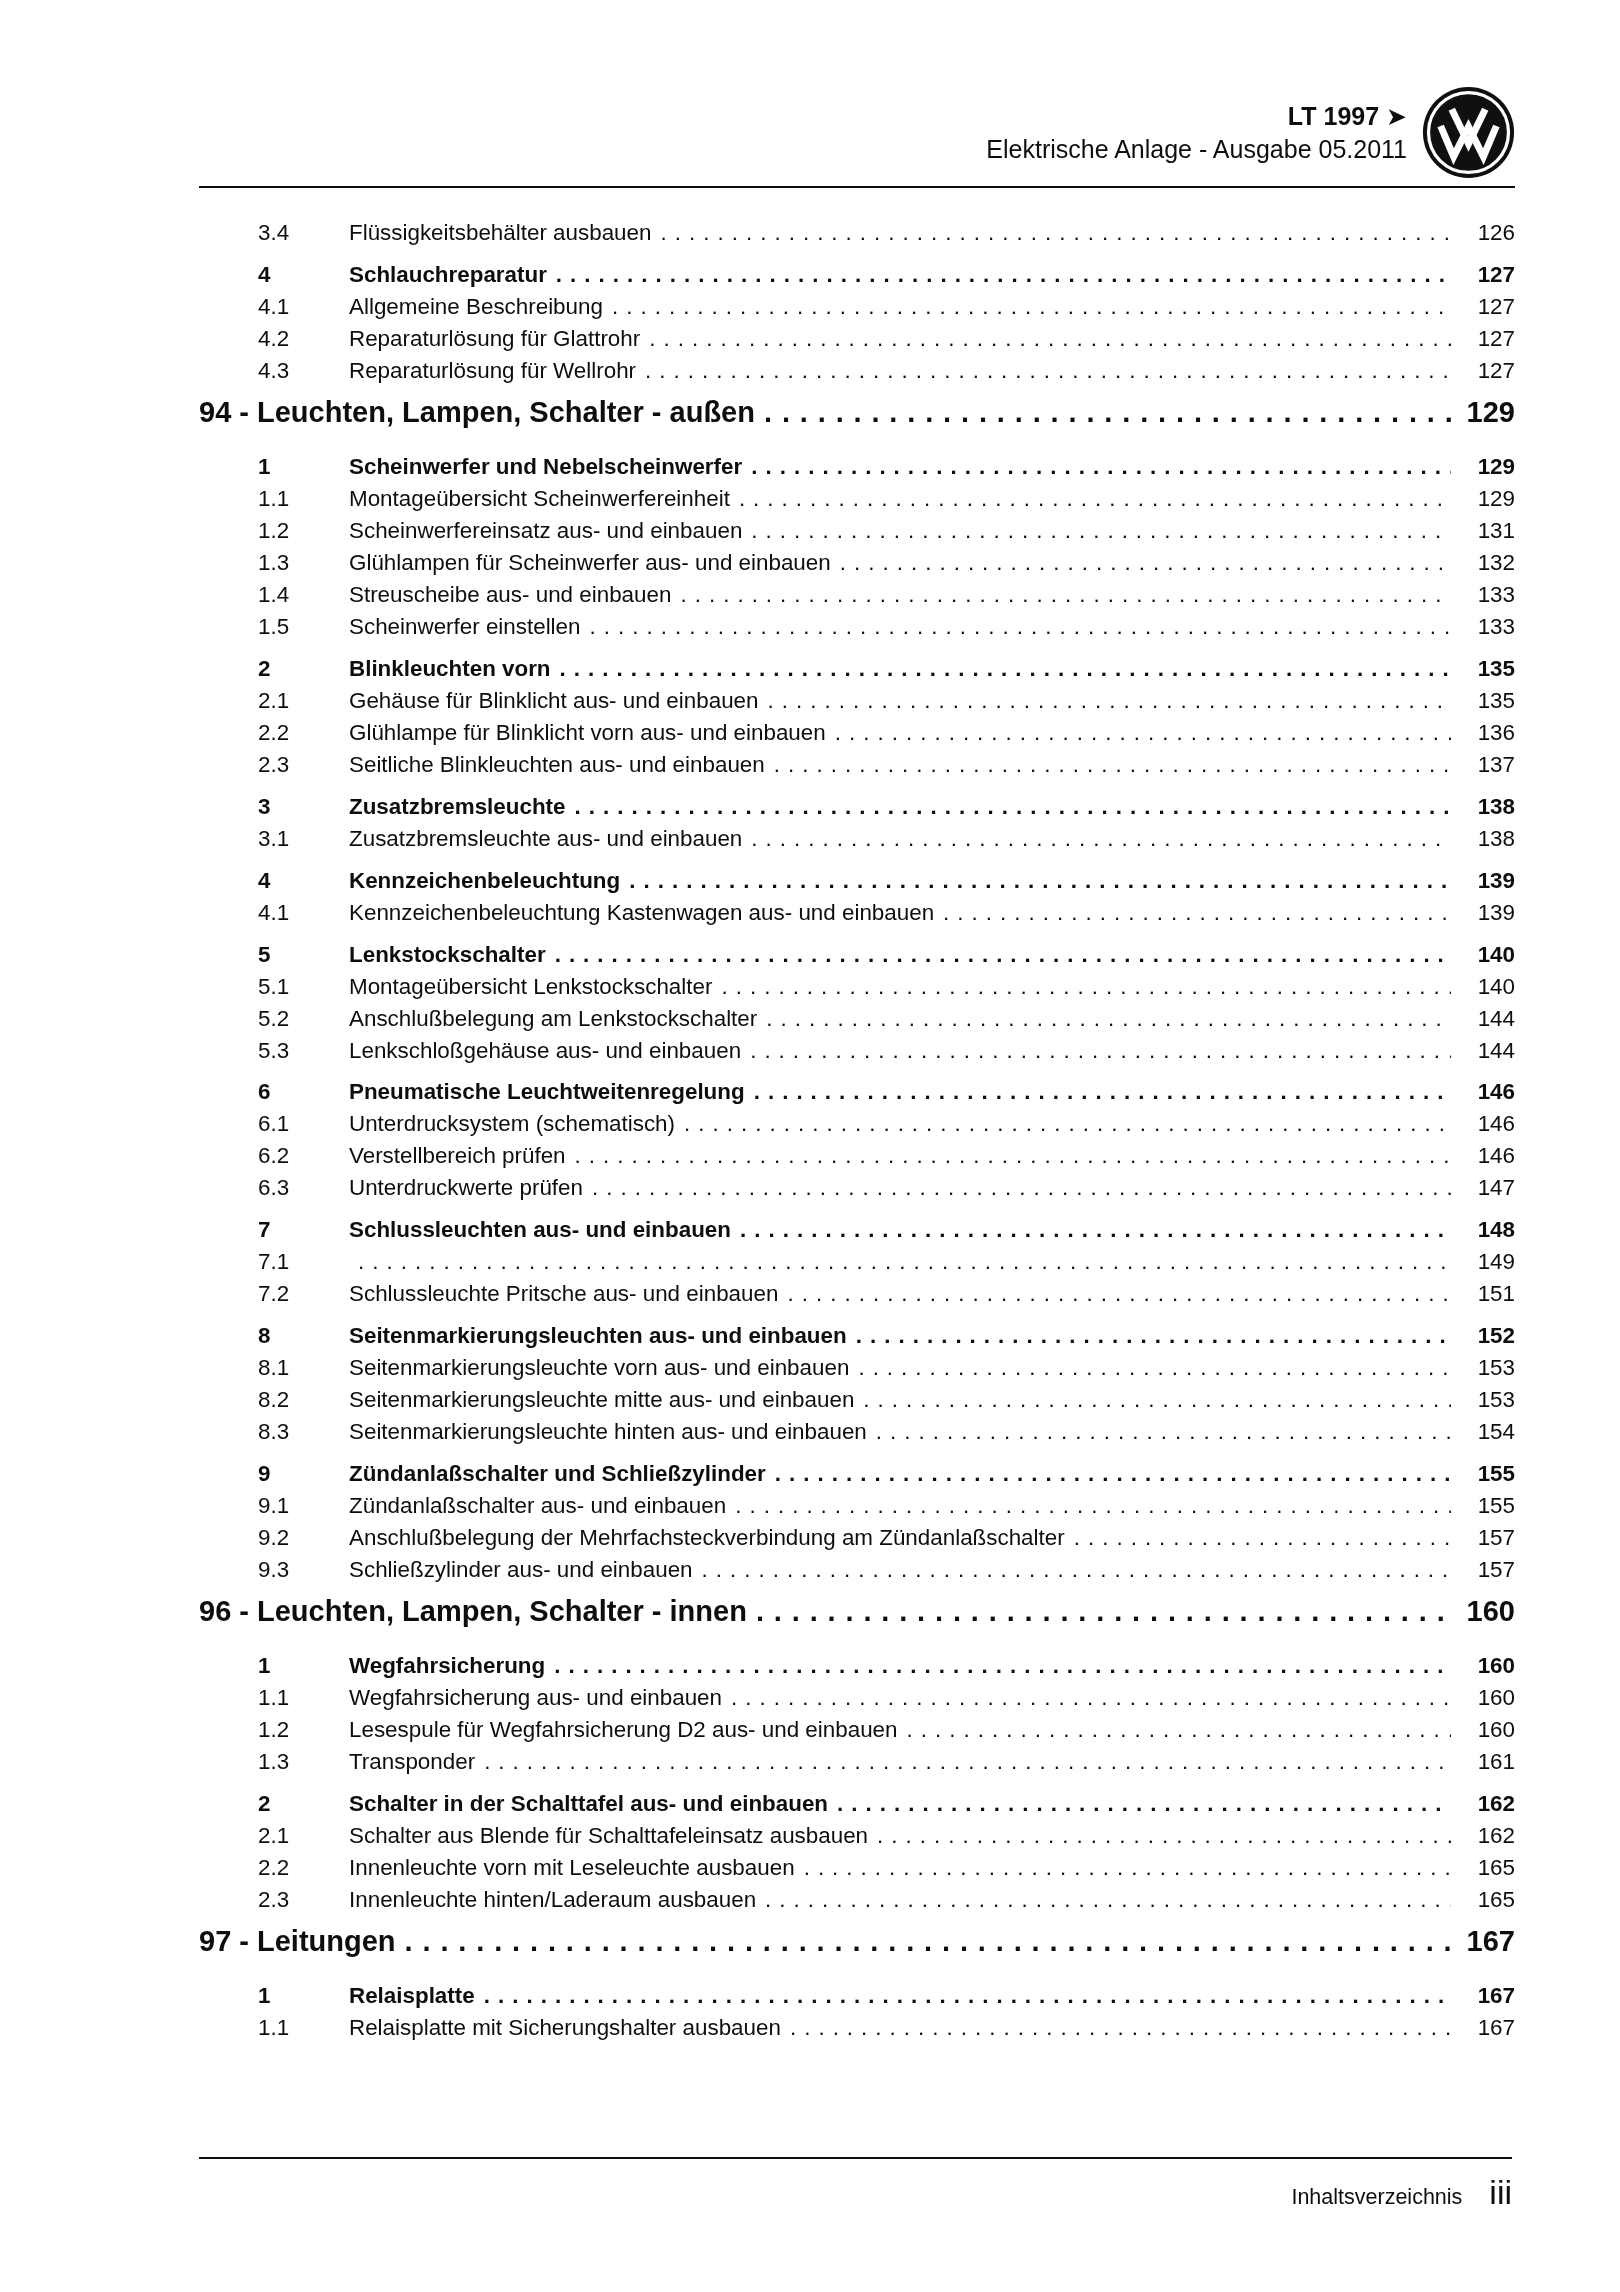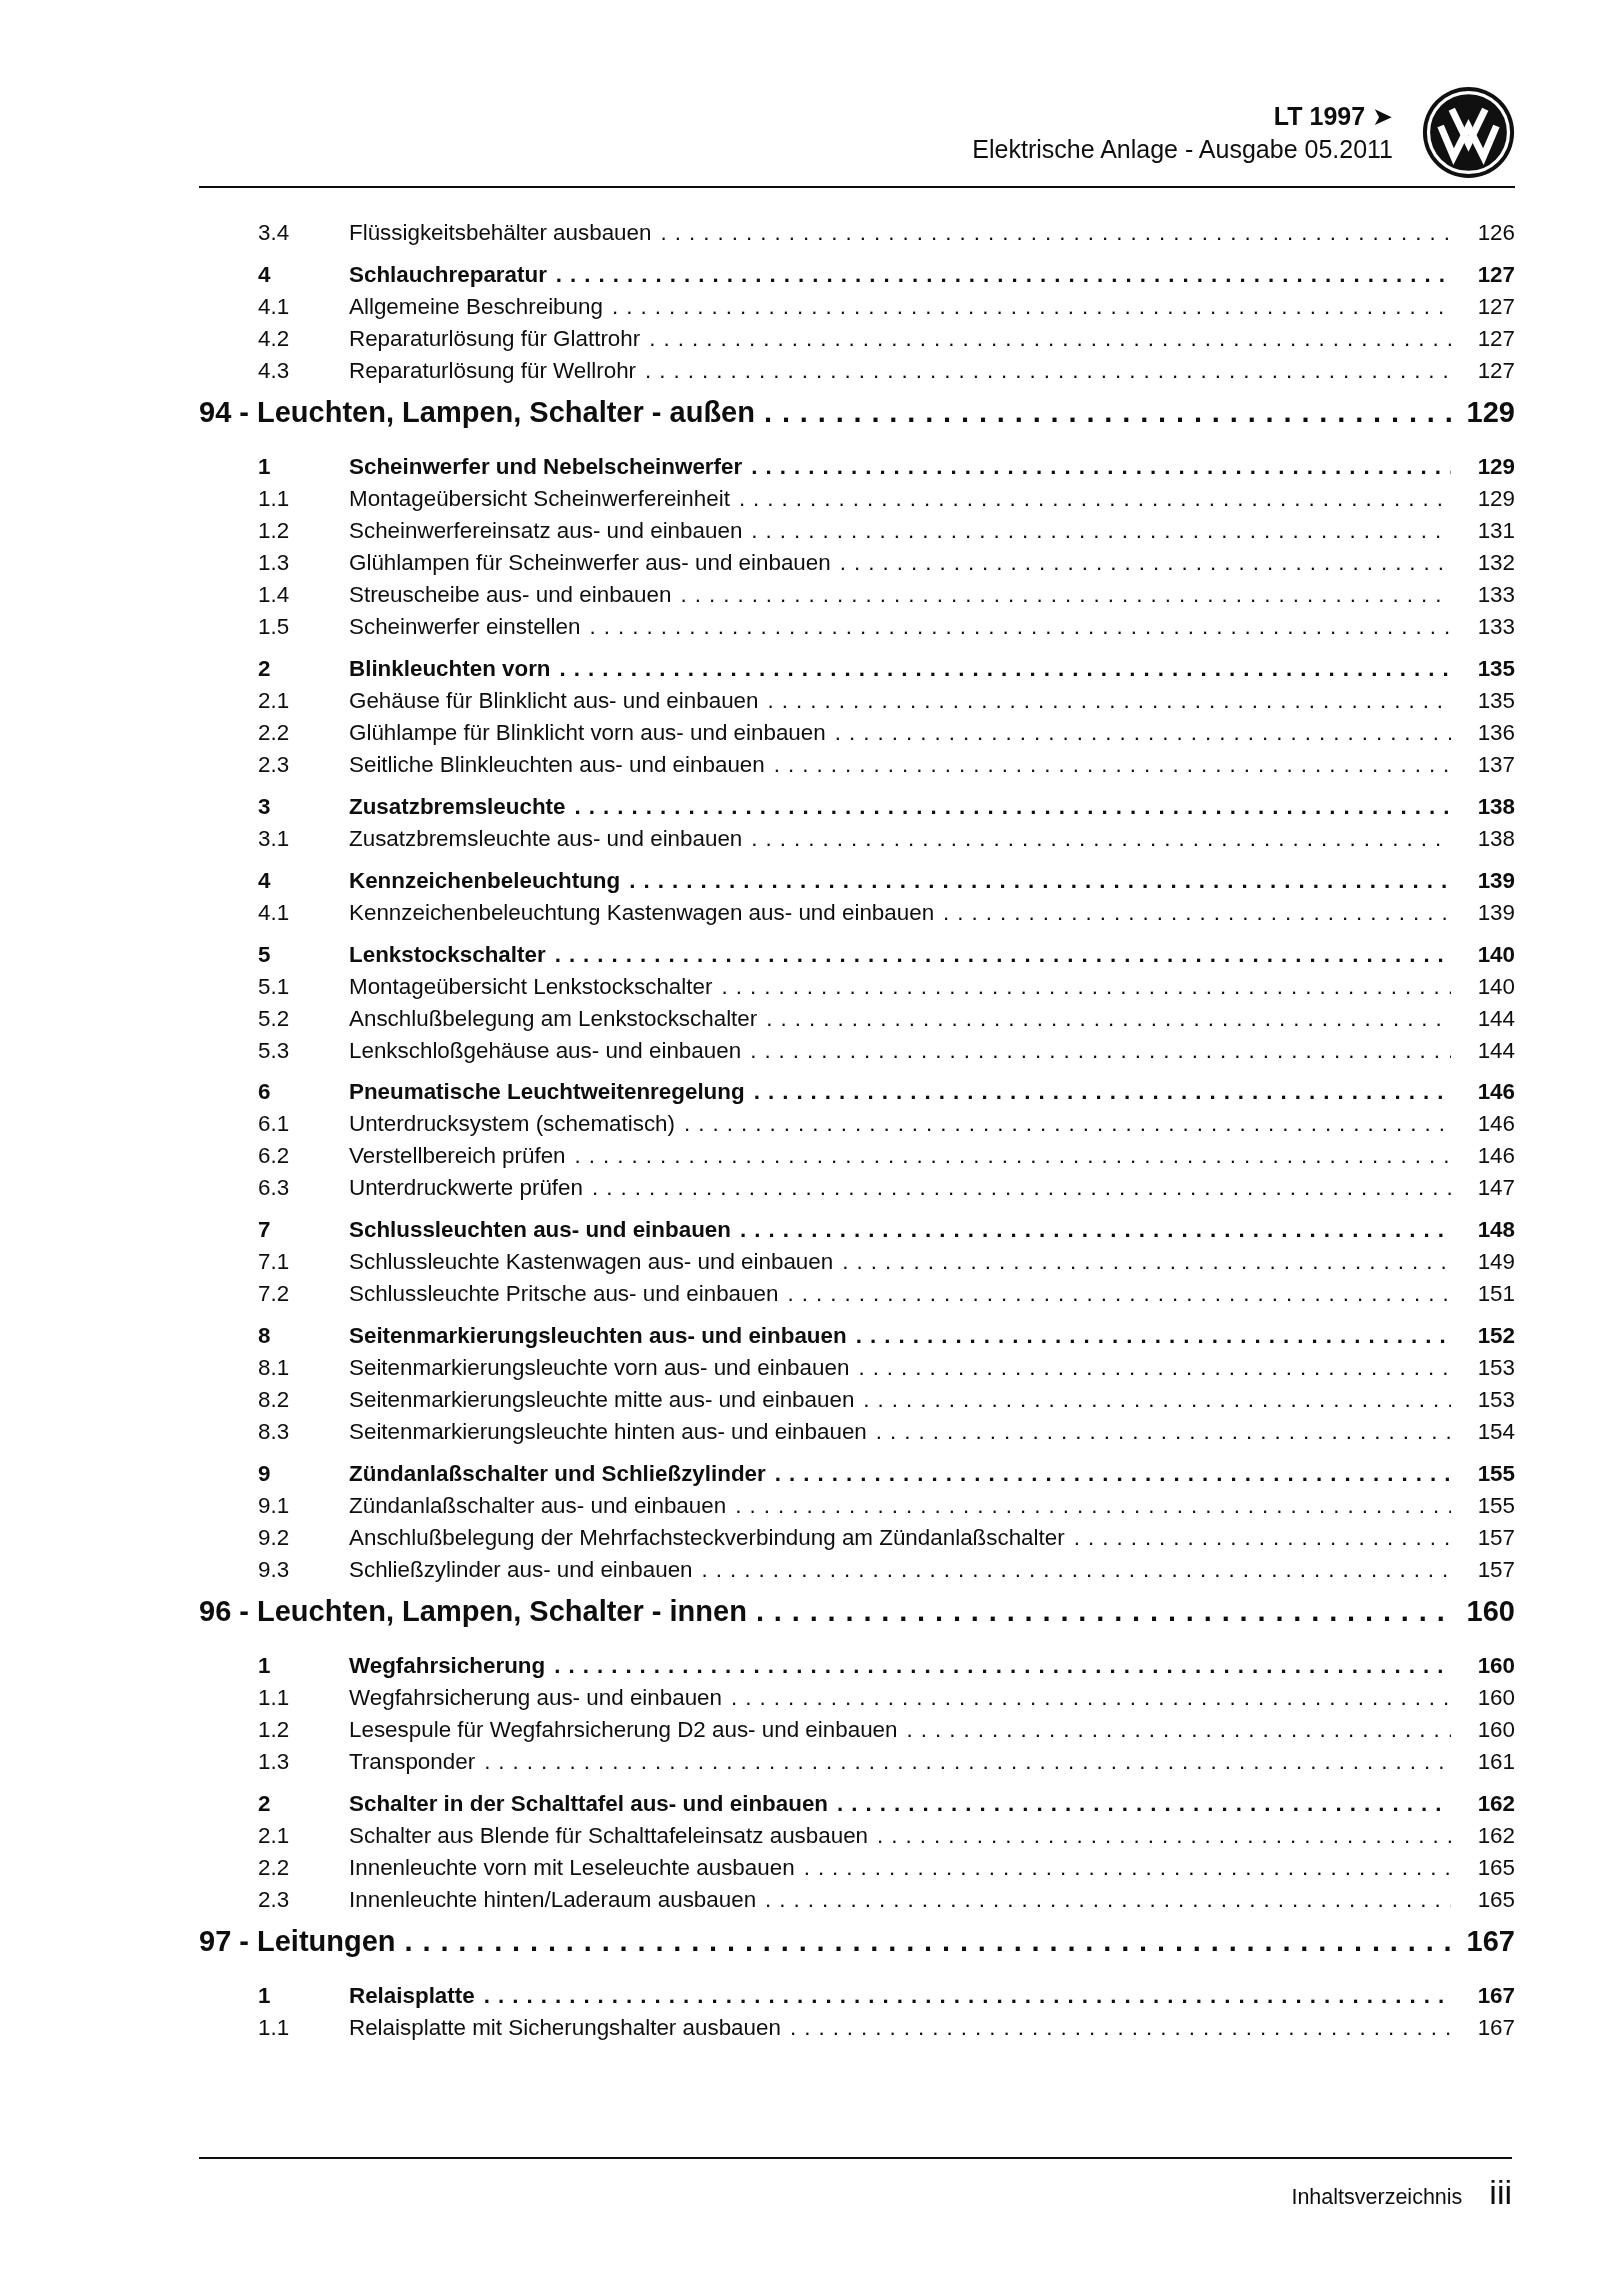--- a/index.html
+++ b/index.html
@@ -7,21 +7,21 @@
   body {
     width:1620px; height:2293px;
     font-family:"Liberation Sans","DejaVu Sans",sans-serif;
     color:#0e0e0e;
     position:relative;
     overflow:hidden;
   }
   .page { position:absolute; inset:0; padding:0 105px 0 199px; }
 
   
-  .header { margin-top:86px; display:flex; justify-content:flex-end; align-items:center; gap:29px; }
+  .header { margin-top:86px; display:flex; justify-content:flex-end; align-items:center; gap:15px; }
   .header-text { text-align:right; font-size:25px; line-height:33px; }
   .header-line1 { font-weight:bold; }
   .logo { width:93px; height:93px; flex:none; }
   .header-rule { border-bottom:2.7px solid #0e0e0e; margin-top:7.2px; }
 
   
   .toc-list { display:flex; flex-direction:column; margin-top:29px; }
   .row { display:flex; align-items:flex-end; font-size:22.4px; height:32px; line-height:32px; }
   .row .num { flex:none; width:91px; }
   .row .title { flex:none; white-space:nowrap; }
@@ -233,21 +233,20 @@
     <span class="page-num">147</span>
   </div>
       <div class="row entry section">
     <span class="num">7</span>
     <span class="title">Schlussleuchten aus- und einbauen</span>
     <span class="dots">. . . . . . . . . . . . . . . . . . . . . . . . . . . . . . . . . . . . . . . . . . . . . . . . . . . . . . . . . . . . . . . . . . . . . . . . . . . . . . . . . . . . . . . . . . . . . . . . . . . . . . . . . . . . . . . . . . . . . . . . . . . . . . . . . . . . . . . . . . . . . . . . . . . . . . . . . . . . . . . . . . . . . . . . . . . . . . . . . . . . </span>
     <span class="page-num">148</span>
   </div>
       <div class="row entry sub">
     <span class="num">7.1</span>
-    <span class="title">Schlussleuchte Kastenwagen aus- und einbauen</span>
     <span class="dots">. . . . . . . . . . . . . . . . . . . . . . . . . . . . . . . . . . . . . . . . . . . . . . . . . . . . . . . . . . . . . . . . . . . . . . . . . . . . . . . . . . . . . . . . . . . . . . . . . . . . . . . . . . . . . . . . . . . . . . . . . . . . . . . . . . . . . . . . . . . . . . . . . . . . . . . . . . . . . . . . . . . . . . . . . . . . . . . . . . . . </span>
     <span class="page-num">149</span>
   </div>
       <div class="row entry sub">
     <span class="num">7.2</span>
     <span class="title">Schlussleuchte Pritsche aus- und einbauen</span>
     <span class="dots">. . . . . . . . . . . . . . . . . . . . . . . . . . . . . . . . . . . . . . . . . . . . . . . . . . . . . . . . . . . . . . . . . . . . . . . . . . . . . . . . . . . . . . . . . . . . . . . . . . . . . . . . . . . . . . . . . . . . . . . . . . . . . . . . . . . . . . . . . . . . . . . . . . . . . . . . . . . . . . . . . . . . . . . . . . . . . . . . . . . . </span>
     <span class="page-num">151</span>
   </div>
       <div class="row entry section">

